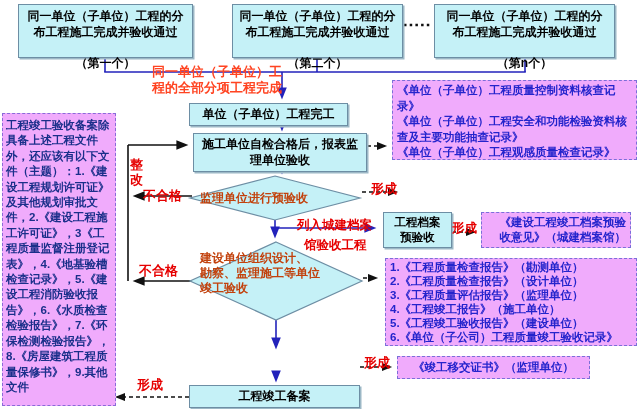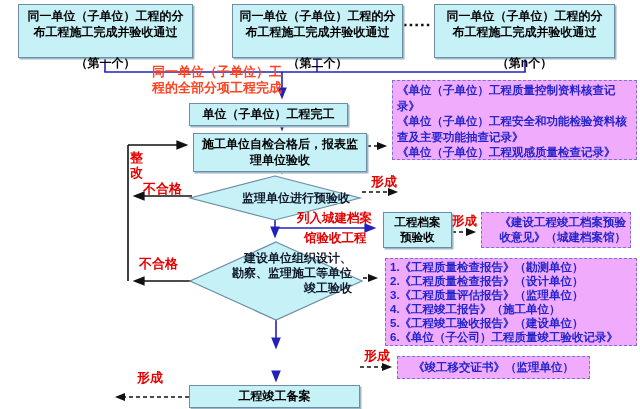--- a/index.html
+++ b/index.html
@@ -5,28 +5,28 @@
   html,body{margin:0;padding:0;background:#fff;}
   #stage{position:relative;width:640px;height:409px;background:#fff;overflow:hidden;
          font-family:"Liberation Sans","DejaVu Sans",sans-serif;}
   #stage *{box-sizing:border-box;}
   svg.layer{position:absolute;left:0;top:0;}
   .node{position:absolute;background:#c5f1f7;border:1px solid #6d8ea4;
         box-shadow:1.5px 1.5px 0 #9cb8c6;color:#000;font-weight:bold;
         display:flex;align-items:center;justify-content:center;text-align:center;
         font-size:12px;line-height:1.3;white-space:pre-line;}
   .topbox{flex-direction:column;justify-content:space-between;padding:4px 2px 3px 2px;gap:16px;}
-  .dlabel{position:absolute;color:#0f172a;font-weight:bold;font-size:12px;line-height:1.25;
-          text-align:right;white-space:pre-line;}
+  .dlabel{position:absolute;color:#c2410c;font-weight:bold;font-size:12px;line-height:1.25;
+          text-align:left;white-space:pre-line;}
   .doc{position:absolute;border:1px dashed #7b6fd8;color:#2424cc;font-weight:bold;
        font-size:11.5px;line-height:15.5px;padding:2px 4px;background:#f0abfc;}
   .doc.center{display:flex;align-items:center;justify-content:center;text-align:center;padding:1px 2px;}
   .pre{white-space:pre-line;text-align:right;}
   .red{position:absolute;color:#e60000;font-weight:bold;font-size:13px;line-height:1.15;
-       word-break:break-all;white-space:pre-line;}
+       word-break:break-all;white-space:pre-line;margin-top:7px;}
   .orange{position:absolute;color:#ff4422;font-weight:bold;font-size:13px;line-height:1.25;
           text-align:right;white-space:pre-line;}
   .leftdoc{border-style:dashed;border-color:#8a6ad8;color:#1a2f8a;line-height:15.4px;
            padding:4px 3px;font-size:11.5px;}
   .docitem{margin:0;}
 </style>
 </head>
 <body>
 
 <div id="stage">
@@ -121,20 +121,21 @@
     <div class="docitem">1.《工程质量检查报告》（勘测单位）</div>
     <div class="docitem">2.《工程质量检查报告》（设计单位）</div>
     <div class="docitem">3.《工程质量评估报告》（监理单位）</div>
     <div class="docitem">4.《工程竣工报告》（施工单位）</div>
     <div class="docitem">5.《工程竣工验收报告》（建设单位）</div>
     <div class="docitem">6.《单位（子公司）工程质量竣工验收记录》</div>
   </div>
 
   <div class="doc center" style="left:397px;top:356px;width:193px;height:23px;">《竣工移交证书》（监理单位）</div>
 
+  <div class="doc leftdoc" style="left:2px;top:113px;width:114px;height:293px;">工程竣工验收备案除具备上述工程文件外，还应该有以下文件（主题）：1.《建设工程规划许可证》及其他规划审批文件，2.《建设工程施工许可证》，3《工程质量监督注册登记表》，4.《地基验槽检查记录》，5.《建设工程消防验收报告》，6.《水质检查检验报告》，7.《环保检测检验报告》，8.《房屋建筑工程质量保修书》，9.其他文件</div>
 
   <div class="red" style="left:130px;top:151px;width:15px;">整改</div>
   <div class="red" style="left:143px;top:182px;">不合格</div>
   <div class="red" style="left:139px;top:257px;">不合格</div>
   <div class="red" style="left:371px;top:175px;">形成</div>
   <div class="red" style="left:452px;top:214px;font-size:12.5px;">形成</div>
   <div class="red" style="left:364px;top:349px;">形成</div>
   <div class="red" style="left:137px;top:371px;">形成</div>
   <div class="red" style="left:297px;top:211px;font-size:12.5px;">列入城建档案</div>
   <div class="red" style="left:304px;top:231px;font-size:12.5px;">馆验收工程</div>

